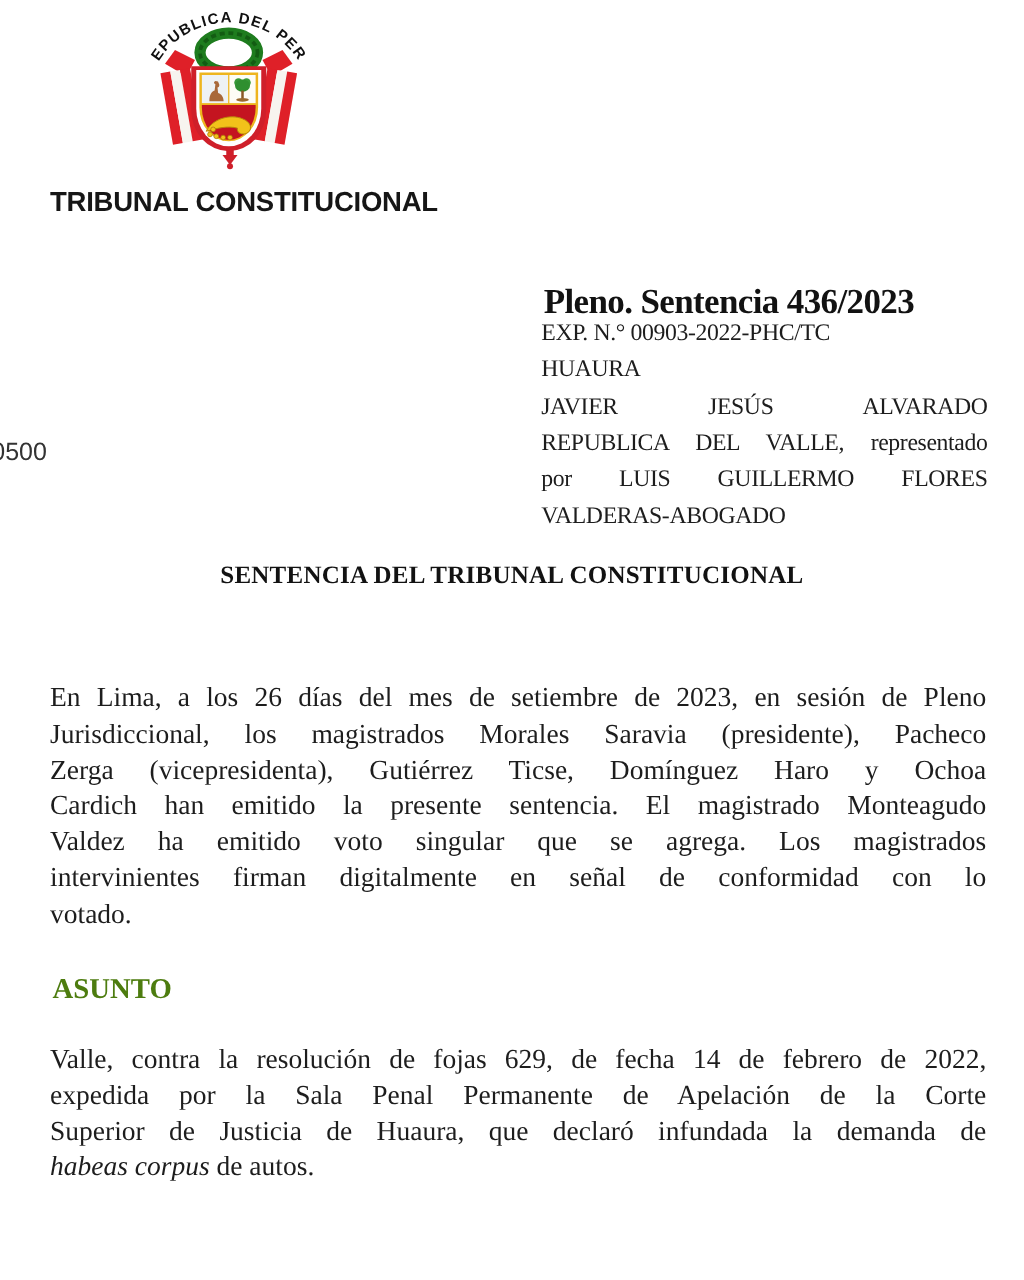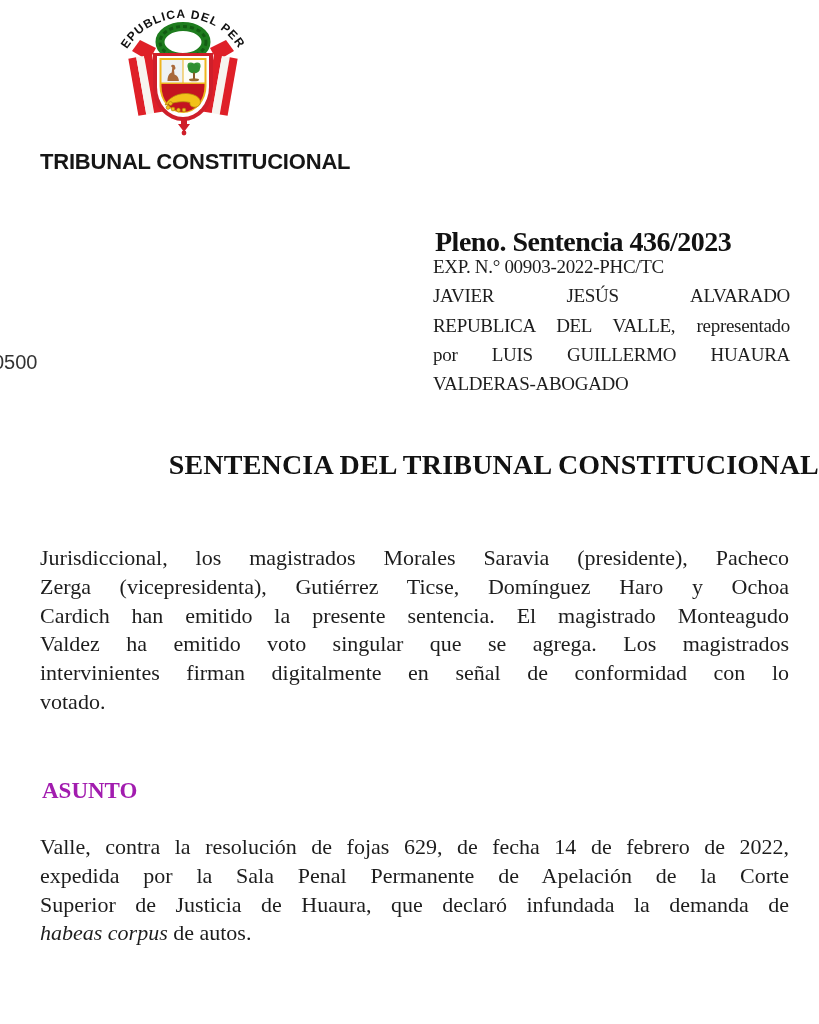--- a/index.html
+++ b/index.html
@@ -61,43 +61,43 @@
     font-size: 19px;
     letter-spacing: -0.3px;
     line-height: 29.3px;
     color: #1d1d1d;
   }
   .heading {
     position: absolute;
     left: 0;
     top: 449px;
     width: 819px;
-    text-align: right;
-    font-weight: bold;
-    font-size: 28px;
+    text-align: center;
+    font-weight: bold;
+    font-size: 20px;
     letter-spacing: 0.2px;
     color: #121212;
   }
   .para {
     position: absolute;
     left: 40px;
     width: 749px;
     font-size: 22px;
     line-height: 28.8px;
     color: #1d1d1d;
   }
   .p1 { top: 544px; }
   .p2 { top: 833px; }
   .asunto {
     position: absolute;
     left: 42px;
     top: 778px;
     font-weight: bold;
     font-size: 23px;
-    color: #a21caf;
+    color: #4d7c0f;
   }
   .jl {
     text-align: justify;
     text-align-last: justify;
   }
   .pl, .cl { display: block; }
   em { font-style: italic; }
 </style>
 </head>
 <body>
@@ -173,29 +173,31 @@
   </svg>
 
   <div class="inst">TRIBUNAL CONSTITUCIONAL</div>
 
   <div class="marginnote">0500</div>
 
   <div class="rtitle">Pleno. Sentencia 436/2023</div>
 
   <div class="caseblock">
     <div class="cl">EXP. N.° 00903-2022-PHC/TC</div>
+    <div class="cl">HUAURA</div>
     <div class="cl jl">JAVIER JESÚS ALVARADO</div>
     <div class="cl jl">REPUBLICA DEL VALLE, representado</div>
-    <div class="cl jl">por LUIS GUILLERMO HUAURA</div>
+    <div class="cl jl">por LUIS GUILLERMO FLORES</div>
     <div class="cl">VALDERAS-ABOGADO</div>
   </div>
 
   <div class="heading">SENTENCIA DEL TRIBUNAL CONSTITUCIONAL</div>
 
   <div class="para p1">
+    <div class="pl jl">En Lima, a los 26 días del mes de setiembre de 2023, en sesión de Pleno</div>
     <div class="pl jl">Jurisdiccional, los magistrados Morales Saravia (presidente), Pacheco</div>
     <div class="pl jl">Zerga (vicepresidenta), Gutiérrez Ticse, Domínguez Haro y Ochoa</div>
     <div class="pl jl">Cardich han emitido la presente sentencia. El magistrado Monteagudo</div>
     <div class="pl jl">Valdez ha emitido voto singular que se agrega. Los magistrados</div>
     <div class="pl jl">intervinientes firman digitalmente en señal de conformidad con lo</div>
     <div class="pl">votado.</div>
   </div>
 
   <div class="asunto">ASUNTO</div>
 

